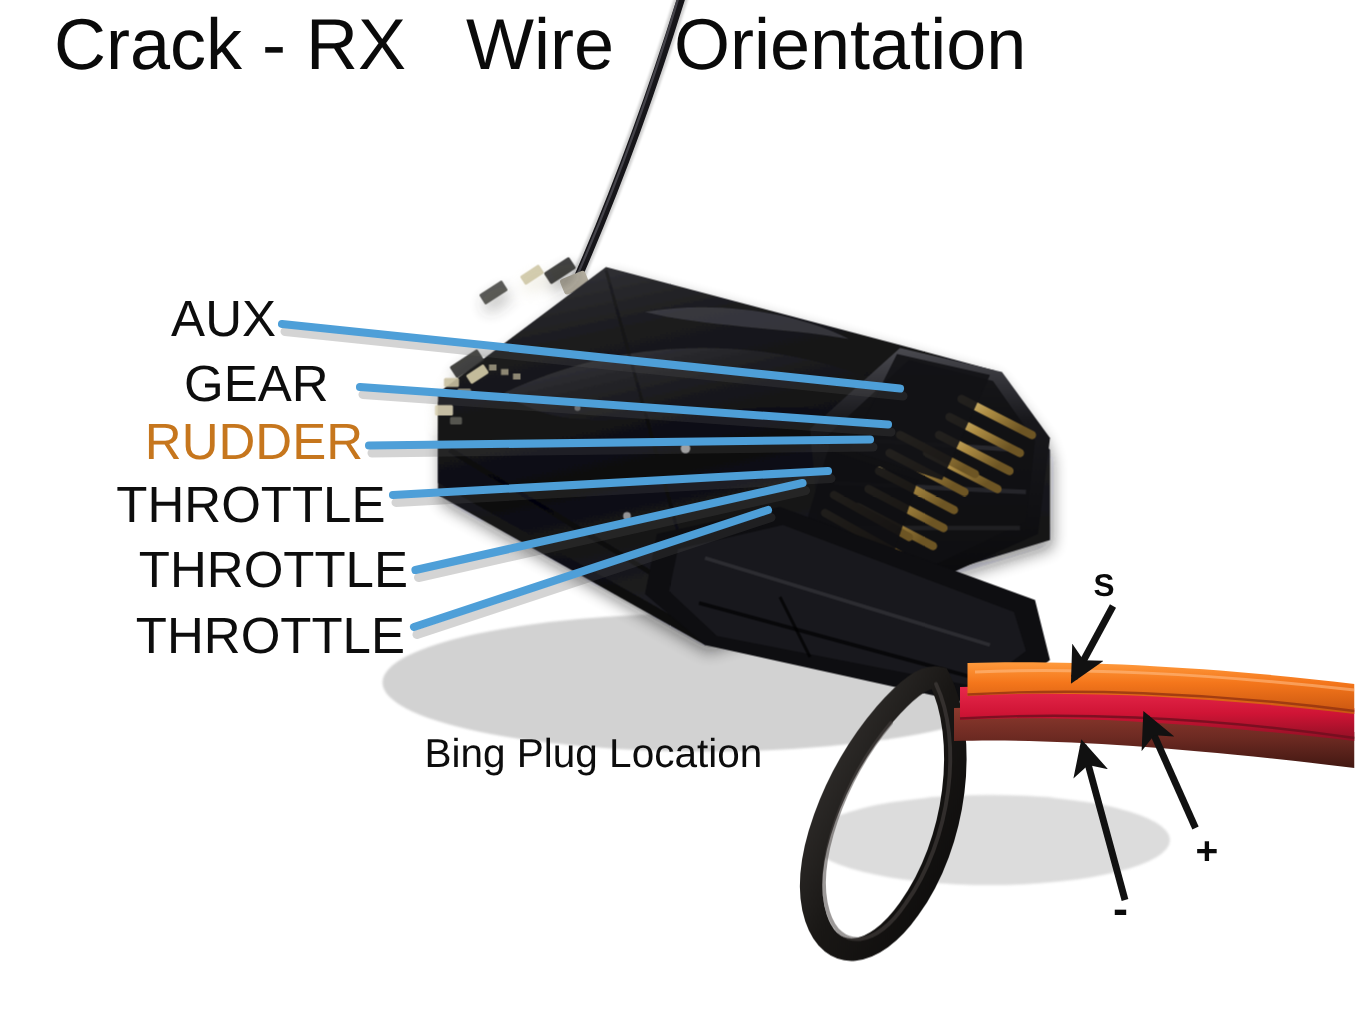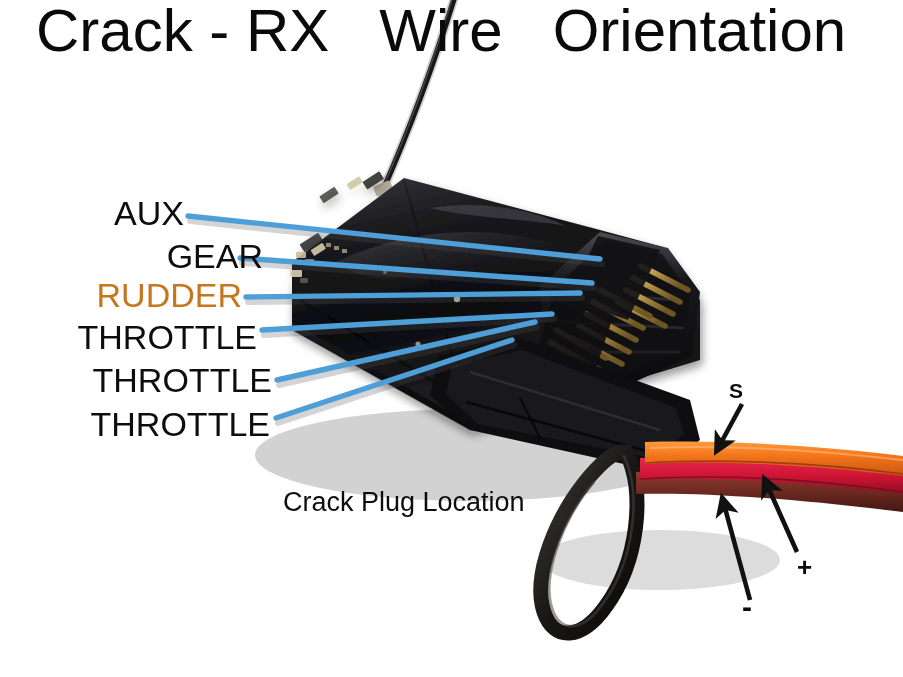--- a/index.html
+++ b/index.html
@@ -17,21 +17,21 @@
     height: 677px;
     background: #ffffff;
     overflow: hidden;
   }
 
   
   #title {
     position: absolute;
     left: 36px;
     top: 2px;
-    font-size: 60px;
+    font-size: 48px;
     line-height: 58px;
     color: #0a0a0a;
     white-space: pre;
     letter-spacing: 0px;
     z-index: 40;
   }
 
   
   .chan-label {
     position: absolute;
@@ -292,26 +292,26 @@
         <line x1="742" y1="404" x2="716" y2="452" stroke="#111111" stroke-width="4.6" stroke-linecap="butt" marker-end="url(#ah)"></line>
         <line x1="797" y1="552" x2="764" y2="478" stroke="#111111" stroke-width="4.6" stroke-linecap="butt" marker-end="url(#ah)"></line>
         <line x1="750" y1="600" x2="722" y2="497" stroke="#111111" stroke-width="4.6" stroke-linecap="butt" marker-end="url(#ah)"></line>
       </g>
   </svg>
 
   <div id="title">Crack - RX   Wire   Orientation</div>
 
   <div id="channel-label-host">
       <div class="chan-label" style="right: 719px; top: 196px;">AUX</div>
-      <div class="chan-label" style="right: 640px; top: 239px;">GEAR</div>
+      <div class="chan-label" style="right: 684px; top: 239px;">GEAR</div>
       <div class="chan-label accent" style="right: 661px; top: 278px;">RUDDER</div>
       <div class="chan-label" style="right: 646px; top: 320px;">THROTTLE</div>
       <div class="chan-label" style="right: 631px; top: 363px;">THROTTLE</div>
       <div class="chan-label" style="right: 633px; top: 407px;">THROTTLE</div>
     </div>
 
-  <div id="caption">Crack Plug Location</div>
+  <div id="caption">Bing Plug Location</div>
 
   <div class="wire-label" id="lbl-signal">S</div>
   <div class="wire-label" id="lbl-plus">+</div>
   <div class="wire-label" id="lbl-minus">-</div>
 
 </div>
 
 </body></html>

